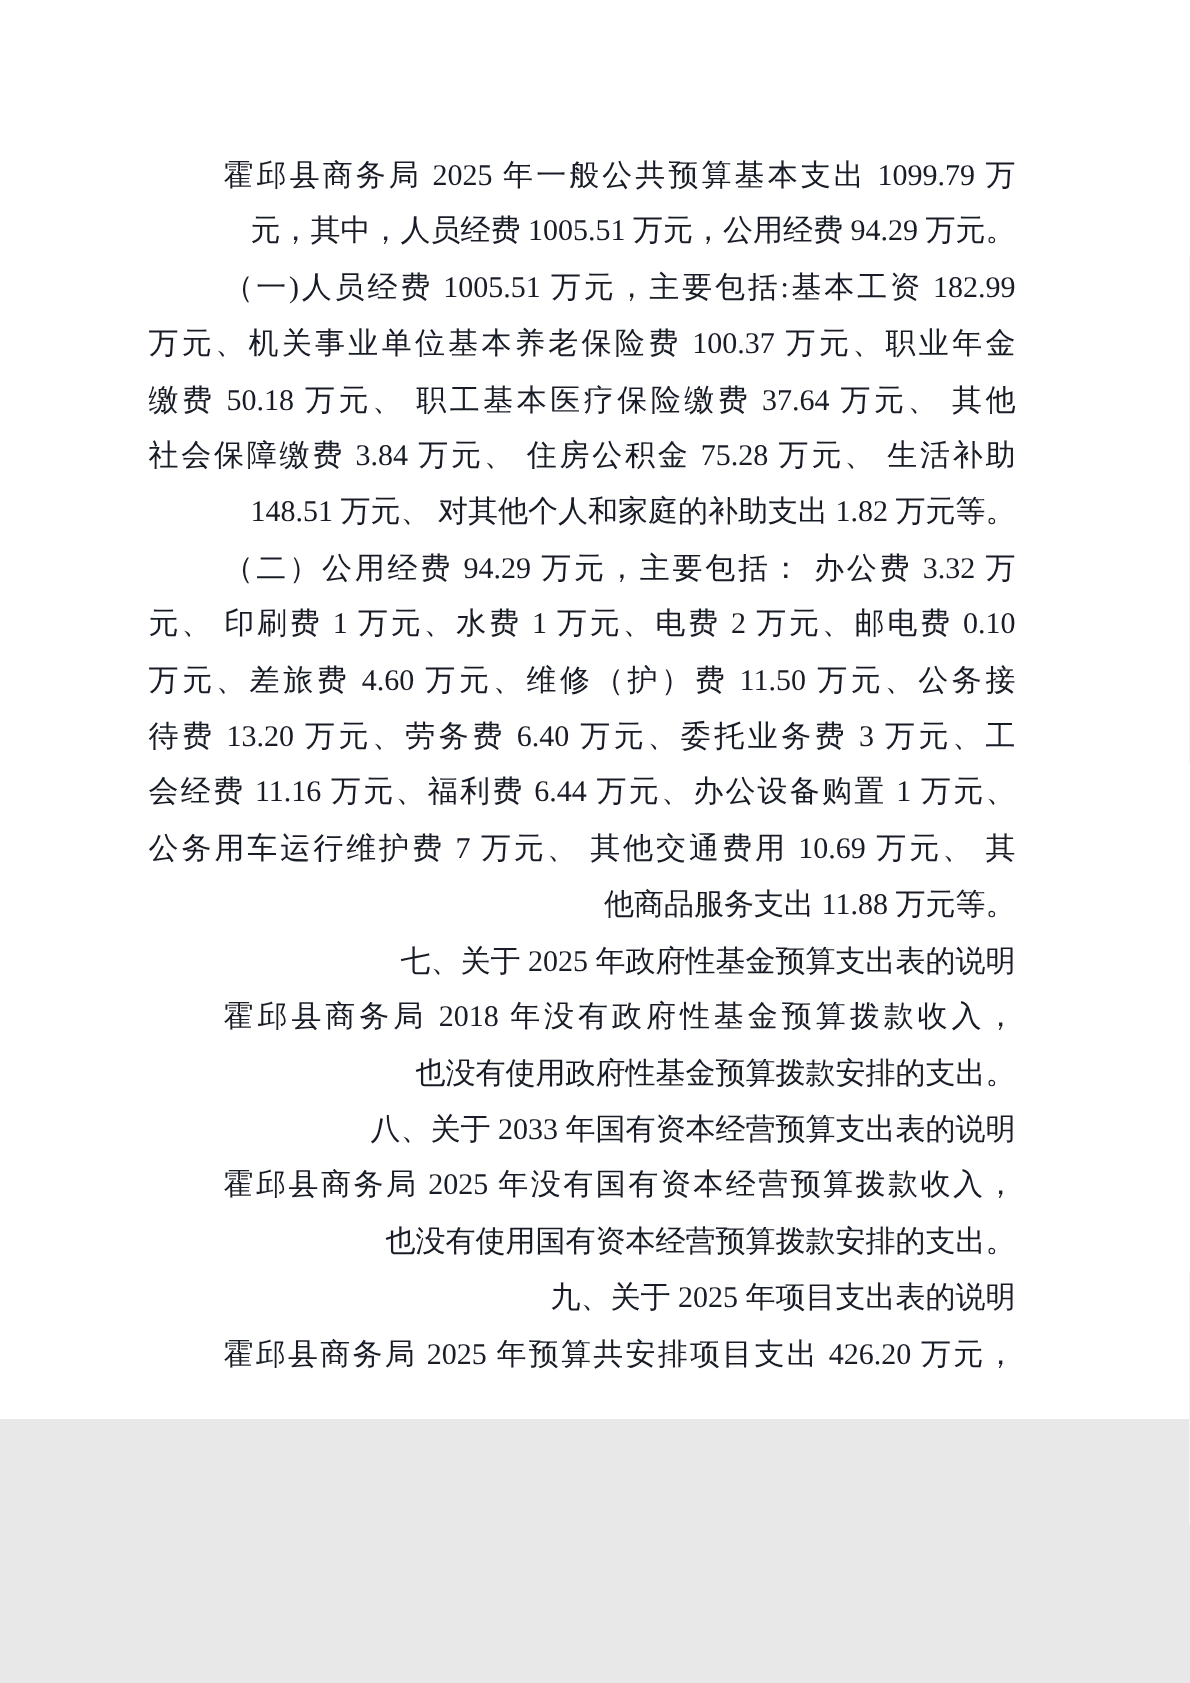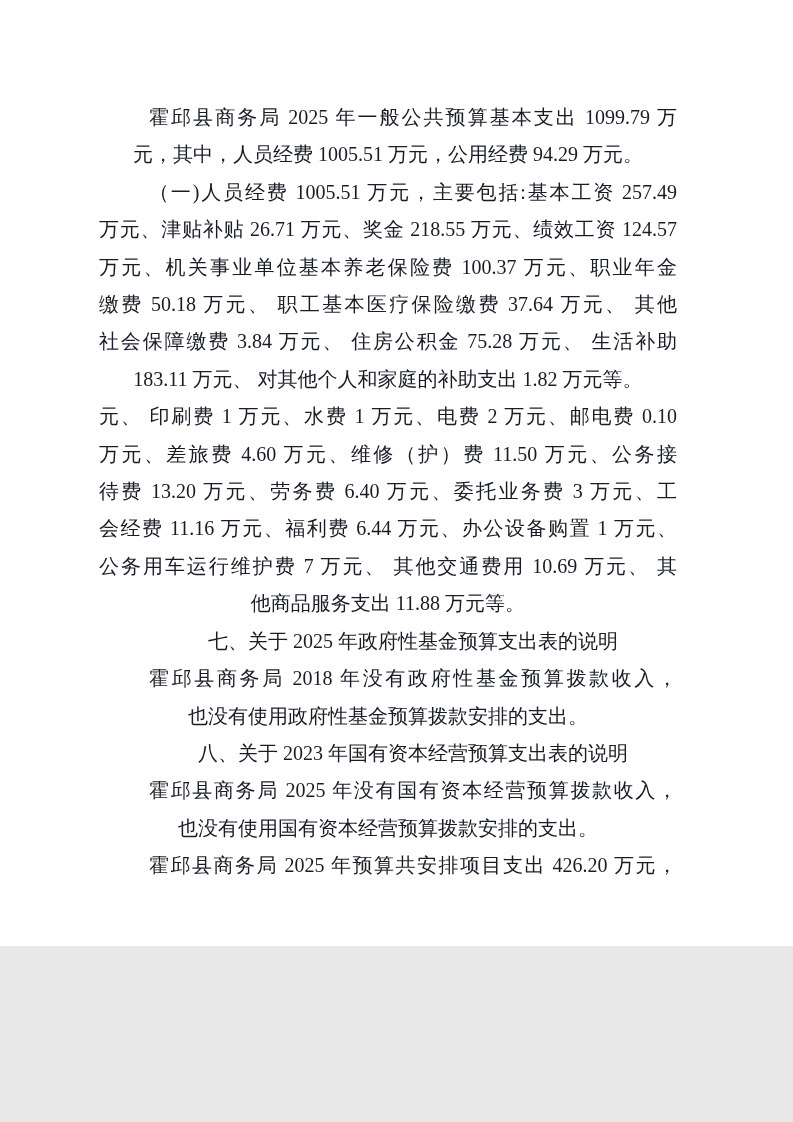--- a/index.html
+++ b/index.html
@@ -19,21 +19,21 @@
   .doc-body {
     position: absolute;
     left: 99px;
     top: 99px;
     width: 578px;
     font-size: 20px;
     line-height: 37.4px;
   }
   .line {
     white-space: pre-wrap;
-    text-align: center;
+    text-align: right;
   }
   .line.indent {
     text-indent: 50px;
   }
   .line.justify {
     text-align: justify;
     text-align-last: justify;
   }
   .seg.bold {
     font-weight: normal;
@@ -47,34 +47,35 @@
     color: #181c26;
   }
 </style>
 </head>
 <body>
 
 <div class="page">
   <div class="doc-body" id="doc-body">
       <div class="line indent justify"><span class="seg">霍邱县商务局 2025 年一般公共预算基本支出 1099.79 万</span></div>
       <div class="line"><span class="seg">元，其中，人员经费 1005.51 万元，公用经费 94.29 万元。</span></div>
-      <div class="line indent justify"><span class="seg bold">（一)人员经费 1005.51 万元，</span><span class="seg">主要包括:基本工资 257.49</span></div>
-      <div class="line justify"><span class="seg">万元、津贴补贴 26.71 万元、奖金 218.55 万元、绩效工资 124.57</span></div>
+      <div class="line indent justify"><span class="seg bold">（一)人员经费 1005.51 万元，</span><span class="seg">主要包括:基本工资 182.99</span></div>
       <div class="line justify"><span class="seg">万元、机关事业单位基本养老保险费 100.37 万元、职业年金</span></div>
       <div class="line justify"><span class="seg">缴费 50.18 万元、 职工基本医疗保险缴费 37.64 万元、 其他</span></div>
       <div class="line justify"><span class="seg">社会保障缴费 3.84 万元、 住房公积金 75.28 万元、 生活补助</span></div>
-      <div class="line"><span class="seg">183.11 万元、 对其他个人和家庭的补助支出 1.82 万元等。</span></div>
+      <div class="line"><span class="seg">148.51 万元、 对其他个人和家庭的补助支出 1.82 万元等。</span></div>
+      <div class="line indent justify"><span class="seg bold">（二）公用经费 94.29 万元，</span><span class="seg">主要包括： 办公费 3.32 万</span></div>
       <div class="line justify"><span class="seg">元、 印刷费 1 万元、水费 1 万元、电费 2 万元、邮电费 0.10</span></div>
       <div class="line justify"><span class="seg">万元、差旅费 4.60 万元、维修（护）费 11.50 万元、公务接</span></div>
       <div class="line justify"><span class="seg">待费 13.20 万元、劳务费 6.40 万元、委托业务费 3 万元、工</span></div>
       <div class="line justify"><span class="seg">会经费 11.16 万元、福利费 6.44 万元、办公设备购置 1 万元、</span></div>
       <div class="line justify"><span class="seg">公务用车运行维护费 7 万元、 其他交通费用 10.69 万元、 其</span></div>
       <div class="line"><span class="seg">他商品服务支出 11.88 万元等。</span></div>
       <div class="line indent"><span class="seg bold">七、关于 2025 年政府性基金预算支出表的说明</span></div>
       <div class="line indent justify"><span class="seg">霍邱县商务局 2018 年没有政府性基金预算拨款收入，</span></div>
       <div class="line"><span class="seg">也没有使用政府性基金预算拨款安排的支出。</span></div>
-      <div class="line indent"><span class="seg bold">八、关于 2023 年国有资本经营预算支出表的说明</span></div>
+      <div class="line indent"><span class="seg bold">八、关于 2033 年国有资本经营预算支出表的说明</span></div>
       <div class="line indent justify"><span class="seg">霍邱县商务局 2025 年没有国有资本经营预算拨款收入，</span></div>
       <div class="line"><span class="seg">也没有使用国有资本经营预算拨款安排的支出。</span></div>
+      <div class="line indent"><span class="seg bold">九、关于 2025 年项目支出表的说明</span></div>
       <div class="line indent justify"><span class="seg">霍邱县商务局 2025 年预算共安排项目支出 426.20 万元，</span></div>
     </div>
   <div class="page-number">- 13 -</div>
 </div>
 
 </body></html>

